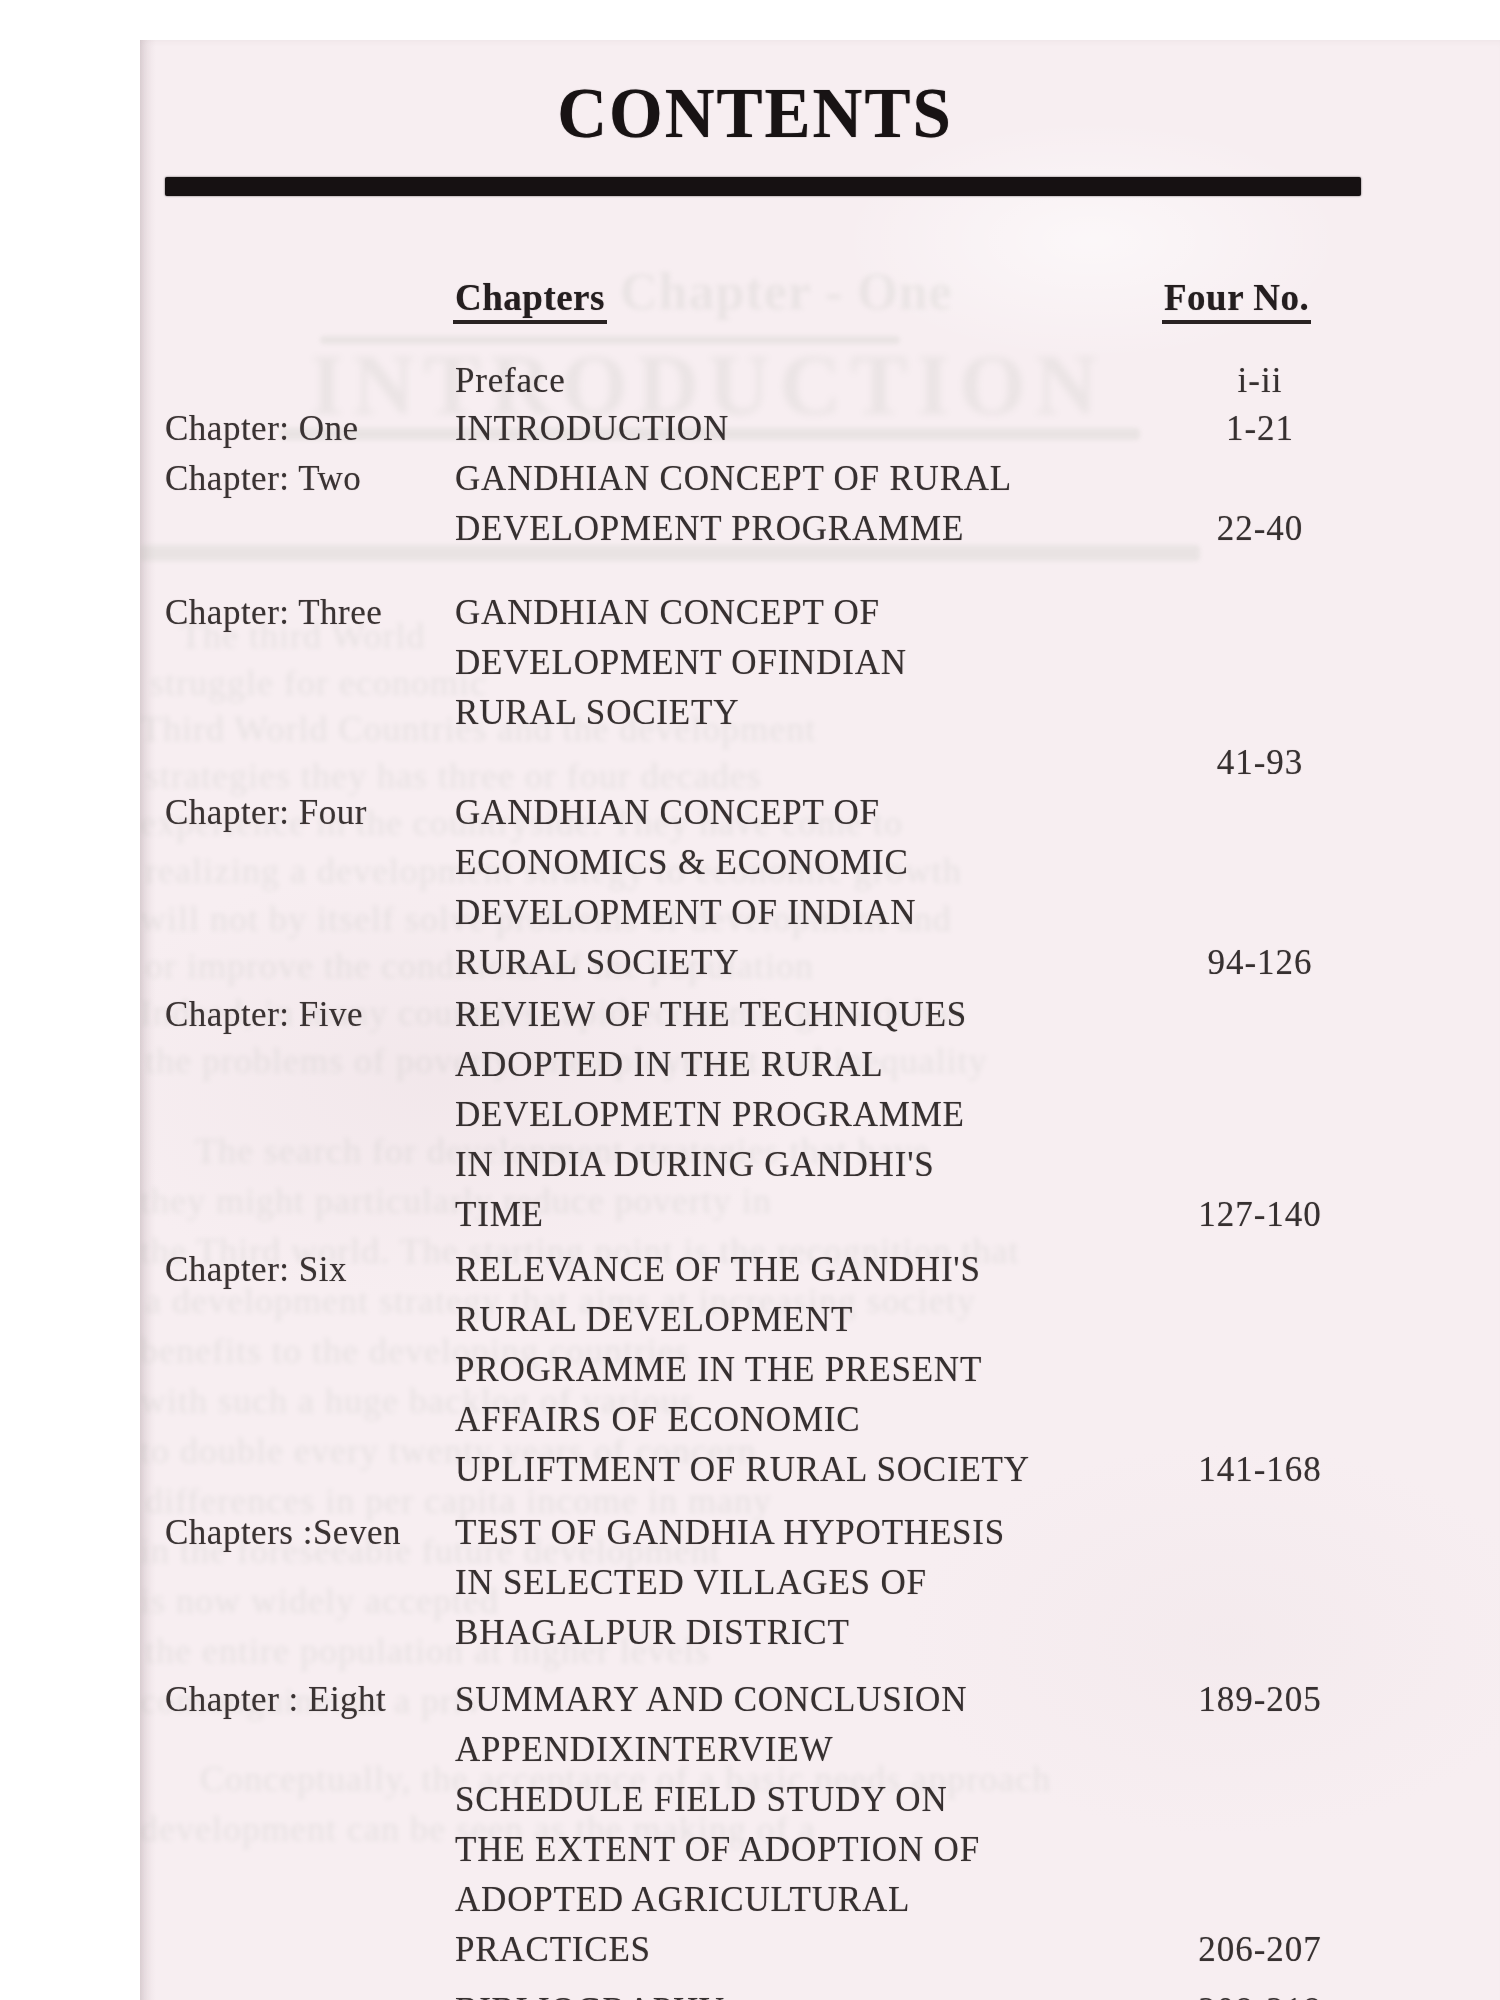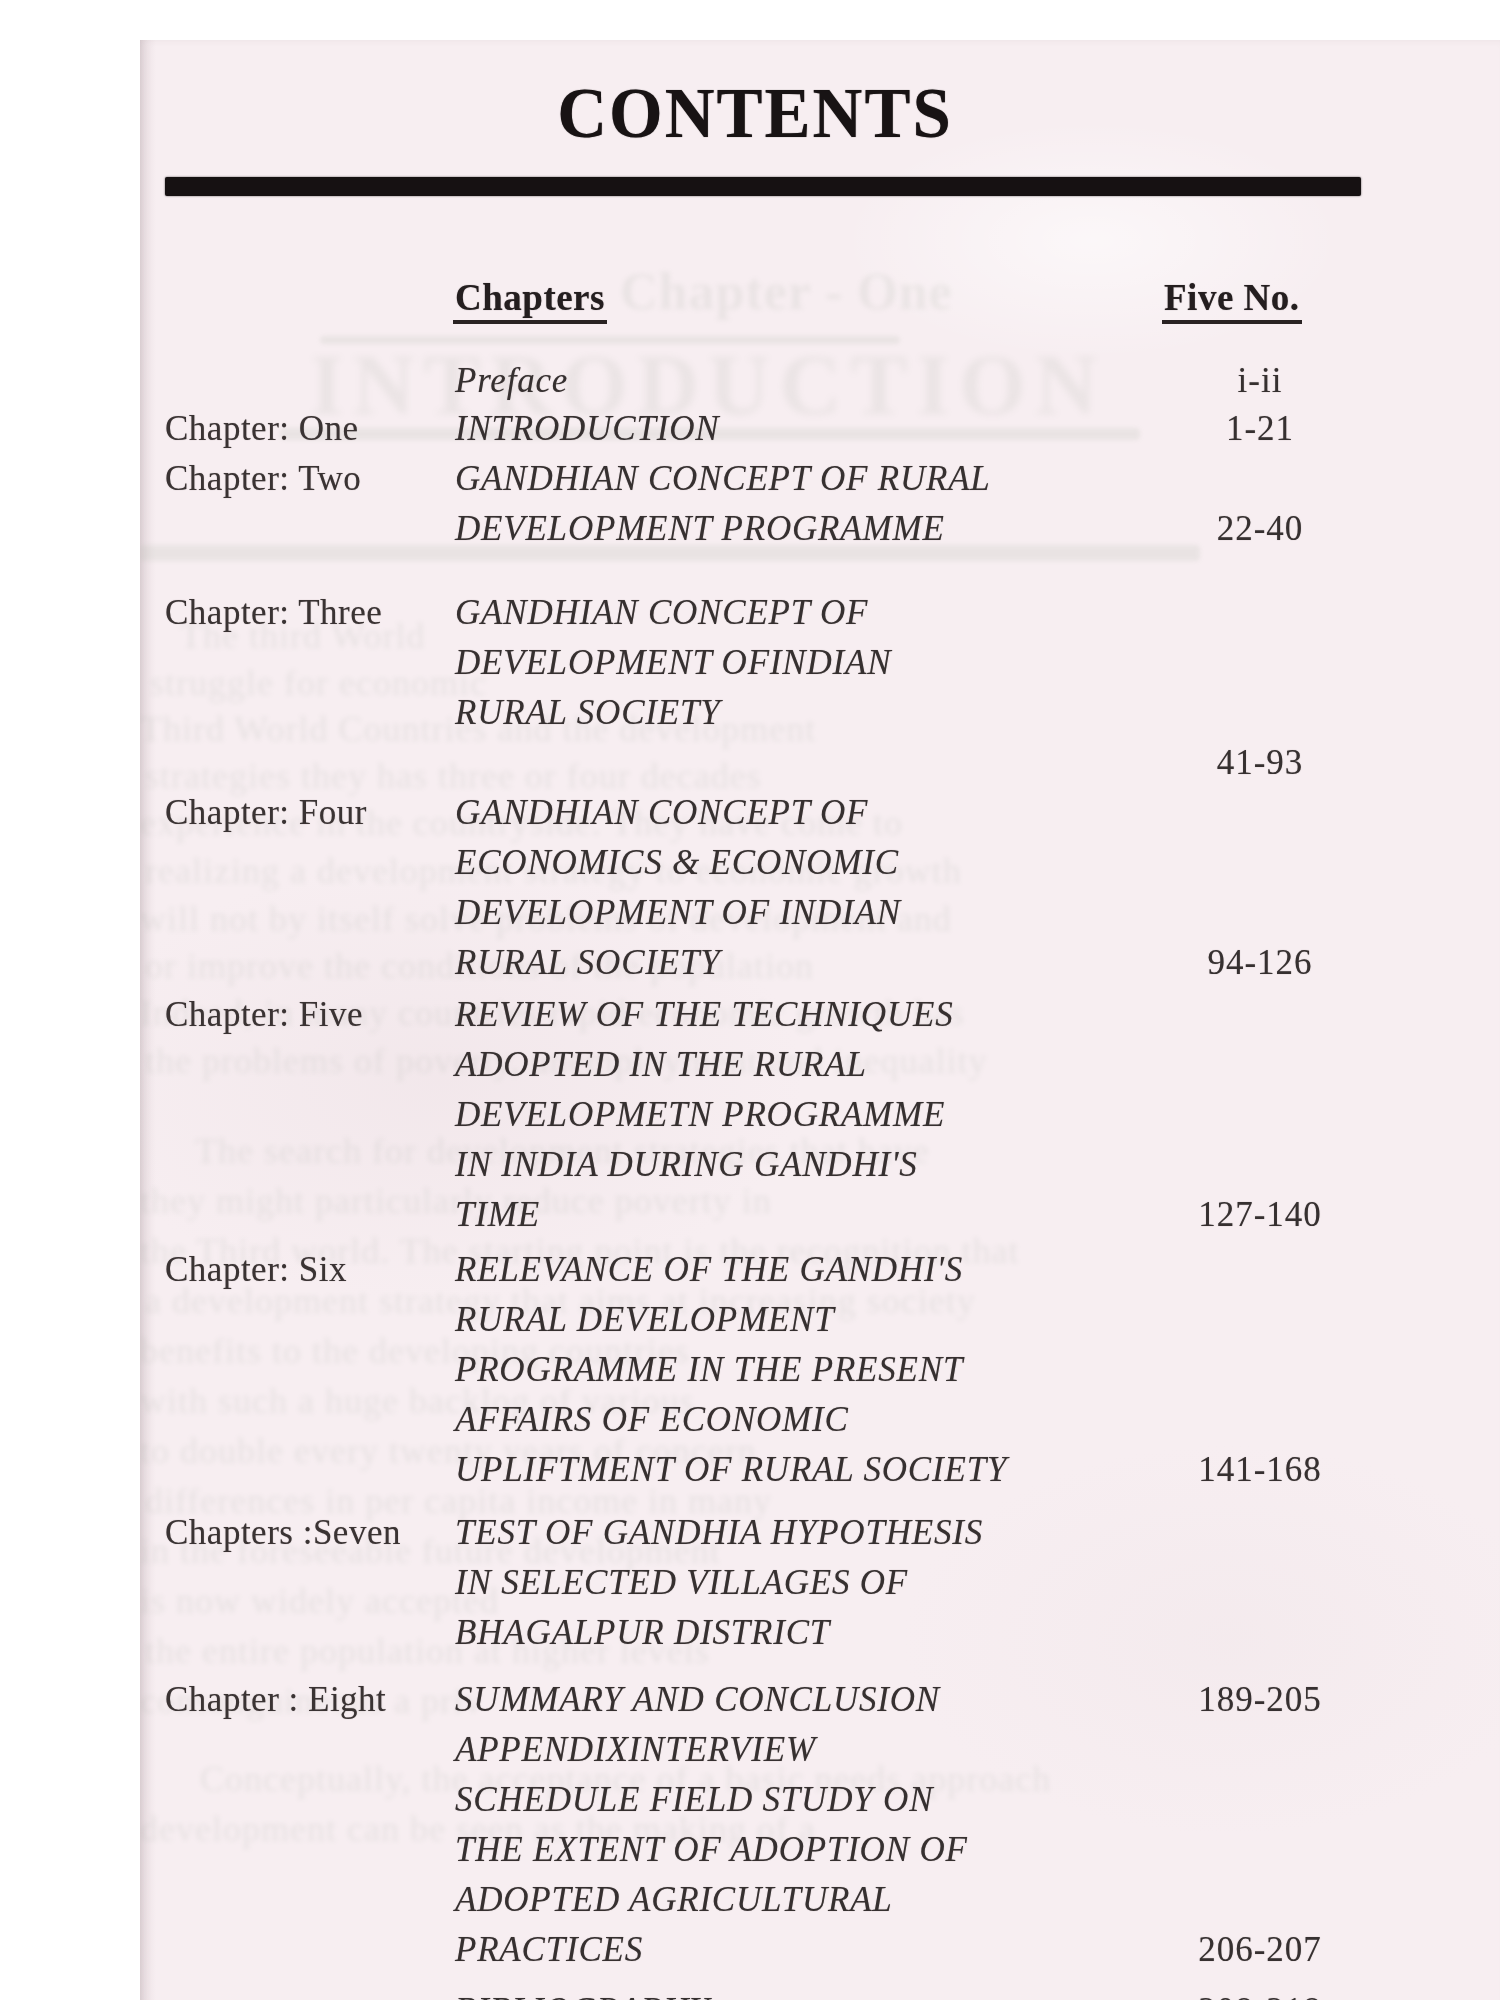--- a/index.html
+++ b/index.html
@@ -38,21 +38,21 @@
   }
   .colhead.ch{left:313px;}
   .colhead.pg{left:1022px;}
   .toc{position:absolute;left:0;top:0;width:1360px;height:2000px;}
   .entry{position:absolute;left:0;width:1360px;}
   .chap{
     position:absolute;left:25px;top:0;height:50px;line-height:50px;
     font-size:35px;color:#3a3333;letter-spacing:.5px;white-space:nowrap;
     text-shadow:0 0 1px rgba(55,45,45,.4);
   }
-  .titles{position:absolute;left:315px;top:0;width:690px;font-style:italic;}
+  .titles{position:absolute;left:315px;top:0;width:690px;}
   .tline{
     height:50px;line-height:50px;font-size:35px;color:#363030;
     letter-spacing:.8px;white-space:nowrap;
     text-shadow:0 0 1px rgba(55,45,45,.4);
   }
   .pgval{
     position:absolute;left:985px;width:270px;height:50px;line-height:50px;
     text-align:center;font-size:35px;color:#363030;letter-spacing:1px;
     text-shadow:0 0 1px rgba(55,45,45,.4);
     font-family:Liberation Serif, serif;
@@ -105,21 +105,21 @@
         <div class="ghost" style="top: 1640px; left: 0px;">consanguineous a priv</div>
         <div class="ghost" style="top: 1718px; left: 60px;">Conceptually, the acceptance of a basic needs approach</div>
         <div class="ghost" style="top: 1768px; left: 0px;">development can be seen as the making of a</div>
       </div>
   </div>
 
   <div class="contents-title">CONTENTS</div>
   <div class="rule"></div>
 
   <div class="colhead ch">Chapters</div>
-  <div class="colhead pg">Five No.</div>
+  <div class="colhead pg">Four No.</div>
 
   <div class="toc" id="toc">
       <div class="entry" style="top: 316px; height: 50px;">
         <div class="titles">
           <div class="tline">Preface</div>
         </div>
         <div class="pgval" style="top: 0px;">i-ii</div>
       </div>
       <div class="entry" style="top: 364px; height: 50px;">
         <div class="chap">Chapter: One</div>

